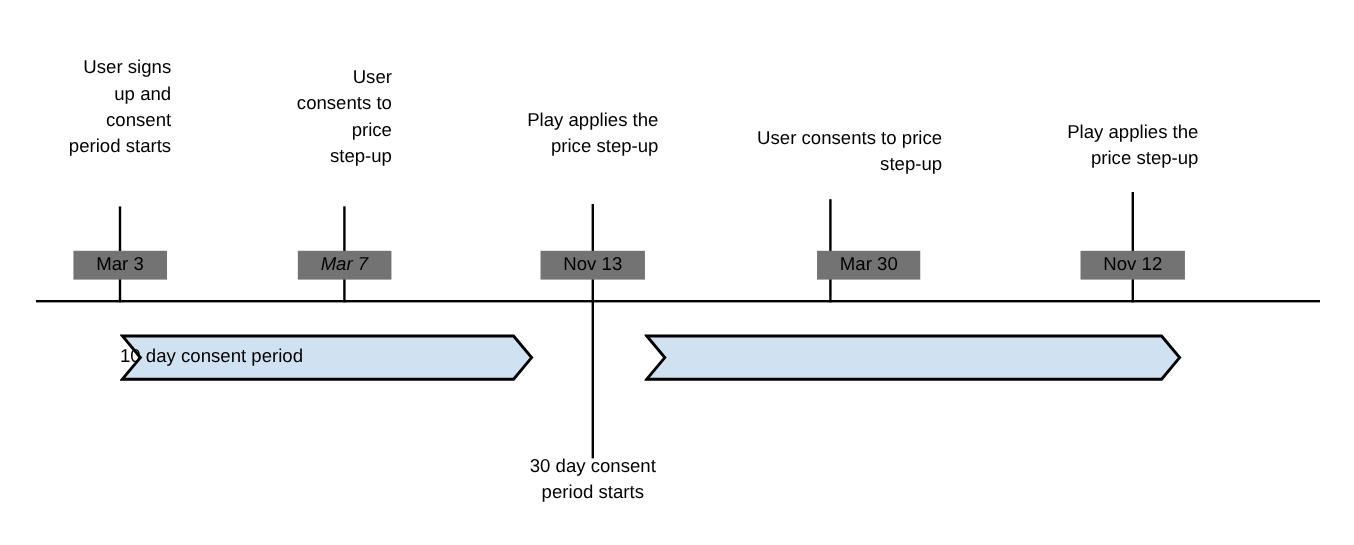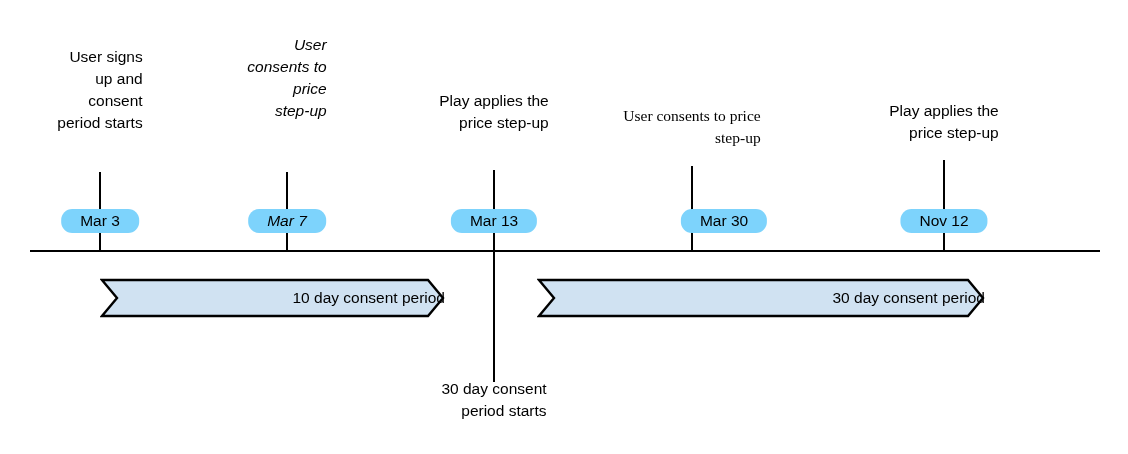--- a/index.html
+++ b/index.html
@@ -30,28 +30,27 @@
   .tick {
     position: absolute;
     width: 2px;
     background: #000000;
   }
 
   
   .date-chip {
     position: absolute;
     transform: translateX(-50%);
-    background: #7dd3fc;
+    background: #737373;
     color: #000000;
     font-size: 15.5px;
     line-height: 20px;
     padding: 2px 19px;
     white-space: nowrap;
     z-index: 3;
-    border-radius: 11px;
   }
 
   
   .event-label {
     position: absolute;
     transform: translateX(-50%);
     text-align: right;
     font-size: 15.5px;
     line-height: 22px;
     color: #000000;
@@ -68,21 +67,21 @@
     line-height: 22px;
     color: #000000;
     white-space: pre-line;
   }
 
   
   .band {
     position: absolute;
     display: flex;
     align-items: center;
-    justify-content: flex-end;
+    justify-content: flex-start;
   }
   .band svg {
     position: absolute;
     inset: 0;
     width: 100%;
     height: 100%;
     display: block;
   }
   .band-text {
     position: relative;
@@ -96,63 +95,62 @@
 </head>
 <body>
 
 <div id="diagram">
 
   <div class="event-label" style="left:100px; top:46px;">User signs
 up and
 consent
 period starts</div>
 
-  <div class="event-label" style="left:287px; top:34px;font-style:italic;">User
+  <div class="event-label" style="left:287px; top:54px;">User
 consents to
 price
 step-up</div>
 
   <div class="event-label" style="left:494px; top:90px;">Play applies the
 price step-up</div>
 
-  <div class="event-label" style="left:692px; top:105px;font-family:Liberation Serif, serif;">User consents to price
+  <div class="event-label" style="left:708px; top:105px;">User consents to price
 step-up</div>
 
   <div class="event-label" style="left:944px; top:100px;">Play applies the
 price step-up</div>
 
   <div class="tick" style="left:99px; top:172px; height:80px;"></div>
   <div class="tick" style="left:286px; top:172px; height:80px;"></div>
 
   <div class="tick" style="left:493px; top:170px; height:212px;"></div>
   <div class="tick" style="left:691px; top:166px; height:86px;"></div>
   <div class="tick" style="left:943px; top:160px; height:92px;"></div>
 
   <div class="date-chip" style="left:100px; top:209px;">Mar 3</div>
 
   <div class="date-chip" style="left:287px; top:209px;font-style:italic;">Mar 7</div>
 
-  <div class="date-chip" style="left:494px; top:209px;">Mar 13</div>
+  <div class="date-chip" style="left:494px; top:209px;">Nov 13</div>
 
   <div class="date-chip" style="left:692px; top:209px;margin-left:32px;">Mar 30</div>
 
   <div class="date-chip" style="left:944px; top:209px;">Nov 12</div>
 
   <div class="axis-line" style="left:30px; top:250px; width:1070px;"></div>
 
   <div class="band" style="left:100px; top:278px; width:345px; height:40px;">
     <svg viewBox="0 0 345 40" preserveAspectRatio="none">
       <polygon points="2,2 328,2 343,20 328,38 2,38 17,20" fill="#d0e2f2" stroke="#000000" stroke-width="2.4" stroke-linejoin="miter" vector-effect="non-scaling-stroke"></polygon>
     </svg>
     <span class="band-text">10 day consent period</span>
   </div>
 
   <div class="band" style="left:537px; top:278px; width:448px; height:40px;">
     <svg viewBox="0 0 448 40" preserveAspectRatio="none">
       <polygon points="2,2 431,2 446,20 431,38 2,38 17,20" fill="#d0e2f2" stroke="#000000" stroke-width="2.4" stroke-linejoin="miter" vector-effect="non-scaling-stroke"></polygon>
     </svg>
-    <span class="band-text">30 day consent period</span>
   </div>
 
-  <div class="below-label" style="left:494px; top:378px;text-align:right;">30 day consent
+  <div class="below-label" style="left:494px; top:378px;">30 day consent
 period starts</div>
 
 </div>
 
 </body></html>

